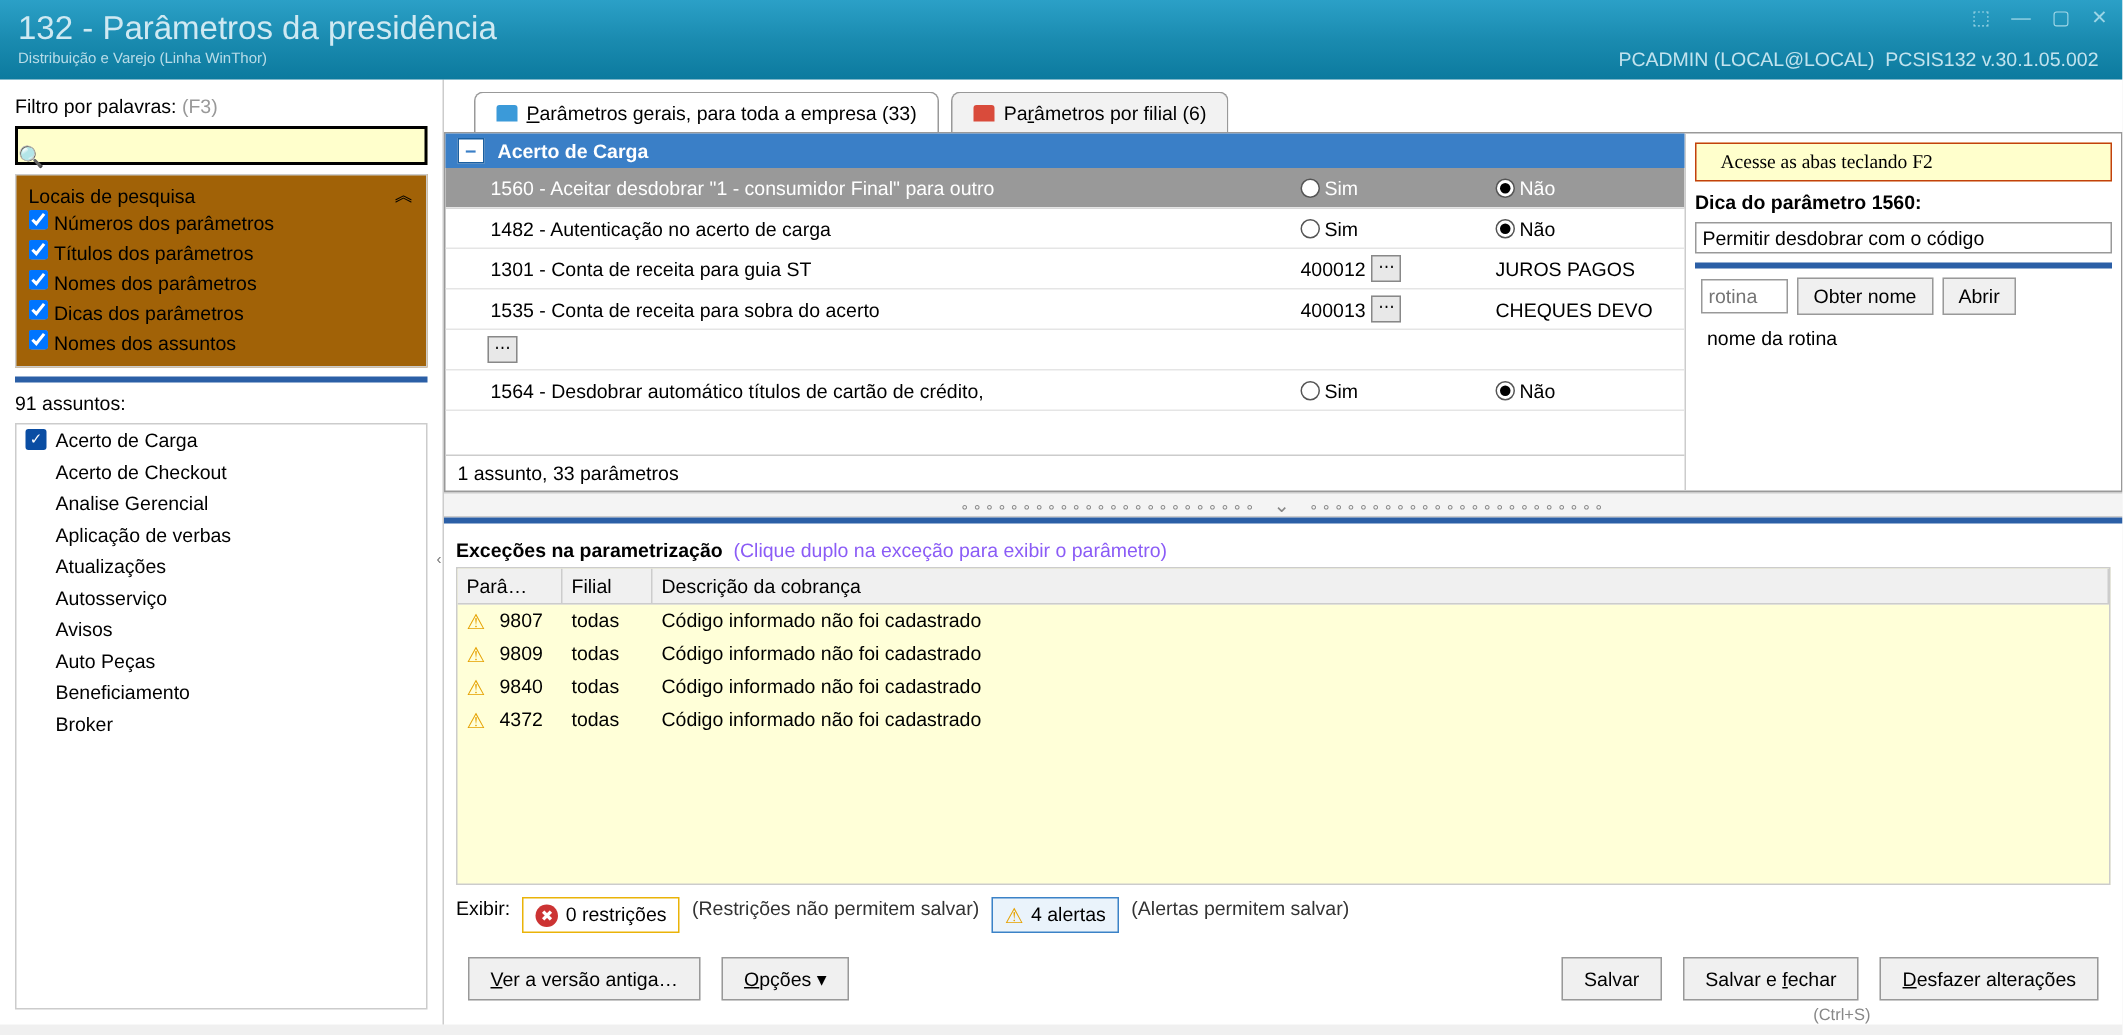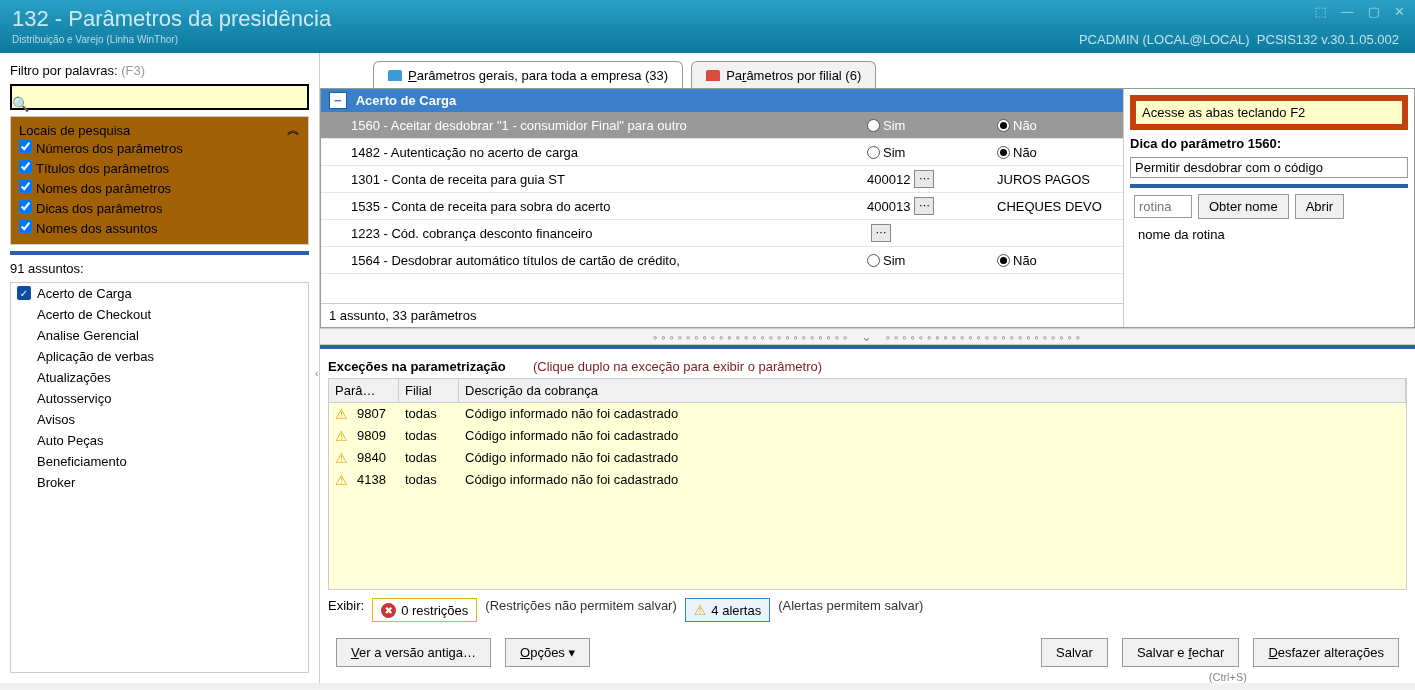--- a/index.html
+++ b/index.html
@@ -8,21 +8,21 @@
 
 .titlebar { background: linear-gradient(180deg, #2ba0c7 0%, #1a8bb0 50%, #0c7a9e 100%); color: #fff; padding: 6px 12px 8px; position: relative; }
 .titlebar .title { font-size: 22px; color: #cfe9f2; }
 .titlebar .subtitle { font-size: 10px; color: #b8dce8; margin-top: 2px; }
 .titlebar .info { position: absolute; right: 16px; bottom: 6px; font-size: 13px; color: #c2e3ee; }
 .titlebar .controls { position: absolute; right: 10px; top: 4px; display: flex; gap: 14px; color: #9cd5e6; font-size: 18px; }
 .titlebar .controls span { cursor: pointer; }
 
 
 .main { display: flex; height: calc(690px - 60px); background: #fff; }
-.left { width: 320px; border-right: 1px solid #ccc; padding: 10px; display: flex; flex-direction: column; gap: 6px; }
+.left { width: 296px; border-right: 1px solid #ccc; padding: 10px; display: flex; flex-direction: column; gap: 6px; }
 .right { flex: 1; display: flex; flex-direction: column; position: relative; }
 
 
 .filter-label { font-size: 13px; }
 .filter-label .hint { color: #999; }
 .search-wrap { position: relative; }
 .search-input { width: 100%; background: #ffffcc; border: 2px solid #000; padding: 4px 6px 4px 24px; height: 26px; }
 .search-icon { position: absolute; left: 2px; bottom: -2px; font-size: 13px; color: #666; }
 .search-icon::after { content: "🔍"; font-size: 14px; }
 
@@ -35,21 +35,21 @@
 
 .assuntos-label { border-top: 4px solid #2b5fa6; padding-top: 6px; }
 .assuntos-list { border: 1px solid #ccc; flex: 1; overflow-y: scroll; overflow-x: scroll; min-height: 230px; }
 .assuntos-list .item { padding: 3px 6px 3px 26px; cursor: pointer; white-space: nowrap; }
 .assuntos-list .item.selected { position: relative; }
 .assuntos-list .item.selected::before { content: "✓"; position: absolute; left: 6px; background: #0a4da3; color: #fff; width: 14px; height: 14px; display: inline-flex; align-items: center; justify-content: center; font-size: 10px; border-radius: 2px; }
 
 
 .tabs { display: flex; gap: 8px; padding: 8px 20px 0; }
 .tab { border: 1px solid #999; border-bottom: none; border-radius: 6px 6px 0 0; padding: 6px 14px; background: #f2f2f2; cursor: pointer; display: flex; align-items: center; gap: 6px; }
-.tab.active { background: #fff; font-weight: normal; margin-left: 33px; }
+.tab.active { background: #fff; font-weight: normal; }
 .folder-icon { display: inline-block; width: 14px; height: 11px; border-radius: 2px 2px 0 0; position: relative; }
 .folder-blue { background: #3b9ad9; }
 .folder-red { background: #d94b3b; }
 .tab u { text-decoration: underline; }
 
 
 .param-section { border: 1px solid #999; margin-top: -1px; display: flex; height: 240px; background: #fff; }
 .param-grid { flex: 1; display: flex; flex-direction: column; border-right: 1px solid #ccc; }
 .group-header { background: #3a7fc7; color: #fff; padding: 4px 8px; font-weight: bold; }
 .group-header .toggle { background: #fff; color: #3a7fc7; font-weight: bold; padding: 0 4px; margin-right: 6px; border: 1px solid #1a5fa0; }
@@ -61,36 +61,36 @@
 .param-row .val-col2 { width: 130px; display: flex; align-items: center; gap: 4px; padding: 0 4px; }
 .param-row .radio { display: flex; align-items: center; gap: 3px; }
 .param-row .radio .dot { width: 13px; height: 13px; border: 1px solid #555; border-radius: 50%; display: inline-block; position: relative; background: #fff; }
 .param-row .radio.on .dot::after { content: ""; position: absolute; inset: 2px; background: #000; border-radius: 50%; }
 .param-row .lookup-btn { width: 20px; height: 18px; border: 1px solid #888; background: #e8e8e8; text-align: center; line-height: 14px; font-size: 11px; cursor: pointer; }
 .param-row .textval { white-space: nowrap; overflow: hidden; }
 .param-footer { padding: 4px 8px; border-top: 1px solid #ccc; }
 
 
 .hint-panel { width: 290px; padding: 6px; display: flex; flex-direction: column; gap: 6px; }
-.hint-box { background: #ffffcc; border: 6px solid #c2410c; padding: 4px 6px; }
+.hint-box { background: #ffffcc; border: 1px solid #c2410c; padding: 4px 16px; font-family: Liberation Serif, serif; }
 .hint-title { font-weight: bold; }
 .hint-body { border: 1px solid #999; padding: 2px 4px; }
 .rotina-box { border-top: 4px solid #2b5fa6; padding: 6px 4px; display: flex; flex-wrap: wrap; gap: 6px; align-items: center; }
 .rotina-box input { width: 58px; border: 1px solid #999; padding: 3px 4px; }
 .rotina-box button { padding: 4px 10px; border: 1px solid #999; background: #f0f0f0; cursor: pointer; }
 .rotina-name { width: 100%; padding: 2px 4px; }
 
 
 .splitter { text-align: center; color: #888; font-size: 10px; letter-spacing: 2px; border-top: 1px solid #ccc; border-bottom: 1px solid #ccc; background: #f4f4f4; }
 .splitter .chev { padding: 0 6px; }
 
 
 .exceptions { flex: 1; padding: 6px 8px 0; display: flex; flex-direction: column; border-top: 4px solid #2b5fa6; }
 .exc-title { padding: 4px 0; }
-.exc-title .sub { color: #7f1d1d; font-weight: normal; margin-left: 20px; }
+.exc-title .sub { color: #8b5cf6; font-weight: normal; }
 .exc-table { border: 1px solid #ccc; flex: 1; background: #ffffd8; overflow: hidden; min-height: 130px; }
 .exc-header { display: flex; background: #f0f0f0; border-bottom: 1px solid #ccc; }
 .exc-header div { padding: 4px 6px; border-right: 1px solid #ccc; }
 .exc-header .c1 { width: 70px; }
 .exc-header .c2 { width: 60px; }
 .exc-header .c3 { flex: 1; }
 .exc-row { display: flex; }
 .exc-row div { padding: 3px 6px; }
 .exc-row .c0 { width: 22px; text-align: center; }
 .exc-row .c1 { width: 48px; }
@@ -226,21 +226,20 @@
           </div>
           <div class="param-row">
             <div class="label">1535 - Conta de receita para sobra do acerto</div>
             <div class="val-col">
                 <span>400013</span>
                 <span class="lookup-btn">⋯</span>
               </div>
             <div class="val-col2 textval">CHEQUES DEVO</div>
           </div>
           <div class="param-row">
-            <div class="label">1223 - Cód. cobrança desconto financeiro</div>
             <div class="val-col">
                 <span></span>
                 <span class="lookup-btn">⋯</span>
               </div>
             <div class="val-col2 textval"></div>
           </div>
           <div class="param-row">
             <div class="label">1564 - Desdobrar automático títulos de cartão de crédito,</div>
             <div class="val-col">
                 <span class="radio">
@@ -299,21 +298,21 @@
             <div class="c3">Código informado não foi cadastrado</div>
           </div>
         <div class="exc-row">
             <div class="c0"><span class="warn-ico"></span></div>
             <div class="c1">9840</div>
             <div class="c2">todas</div>
             <div class="c3">Código informado não foi cadastrado</div>
           </div>
         <div class="exc-row">
             <div class="c0"><span class="warn-ico"></span></div>
-            <div class="c1">4138</div>
+            <div class="c1">4372</div>
             <div class="c2">todas</div>
             <div class="c3">Código informado não foi cadastrado</div>
           </div>
       </div>
 
       <div class="exibir-row">
         <span>Exibir:</span>
         <span class="exibir-btn">
             <span class="err-ico"></span>
             <span>0 restrições</span>

